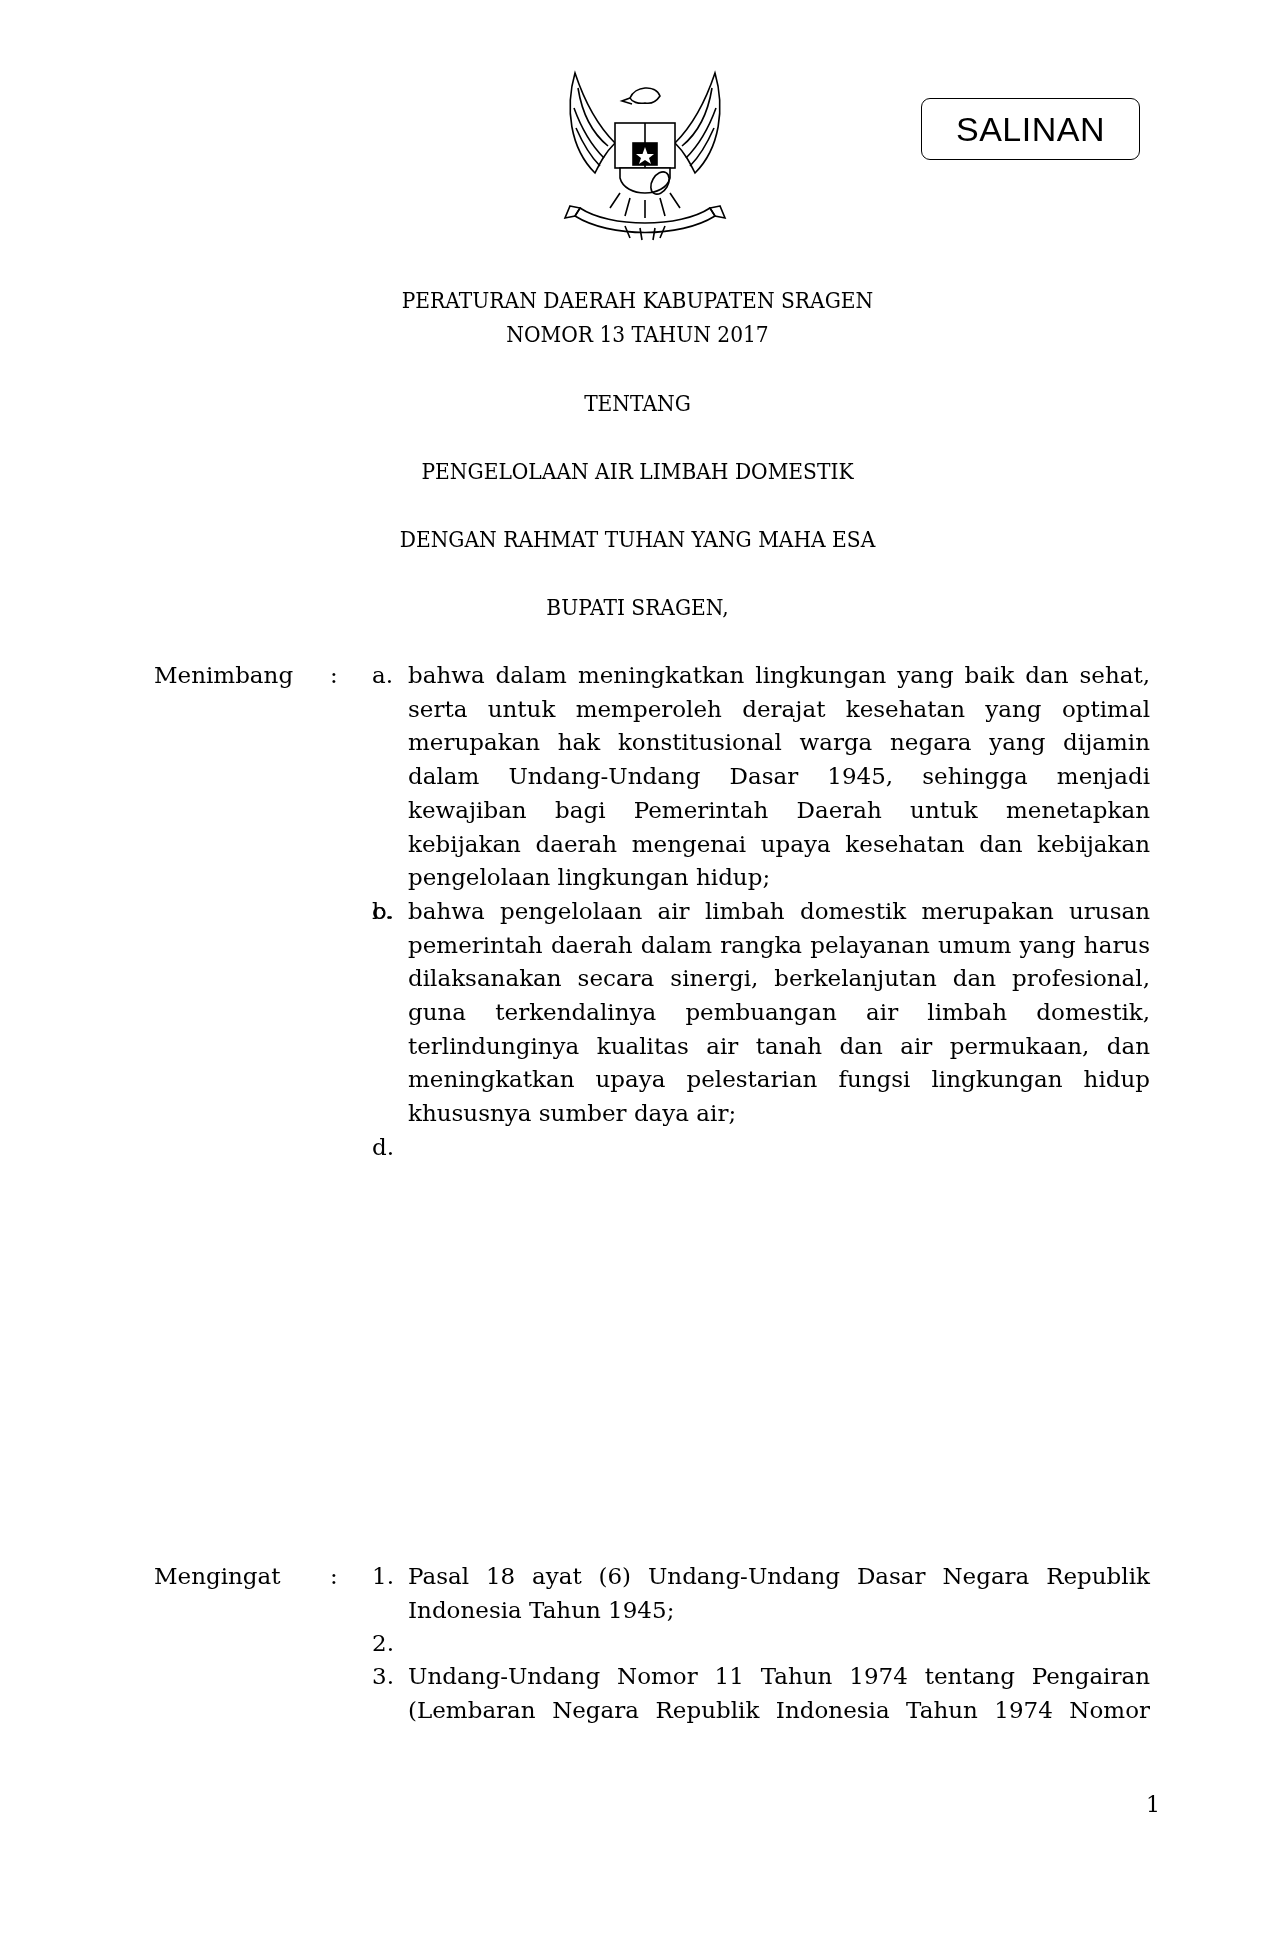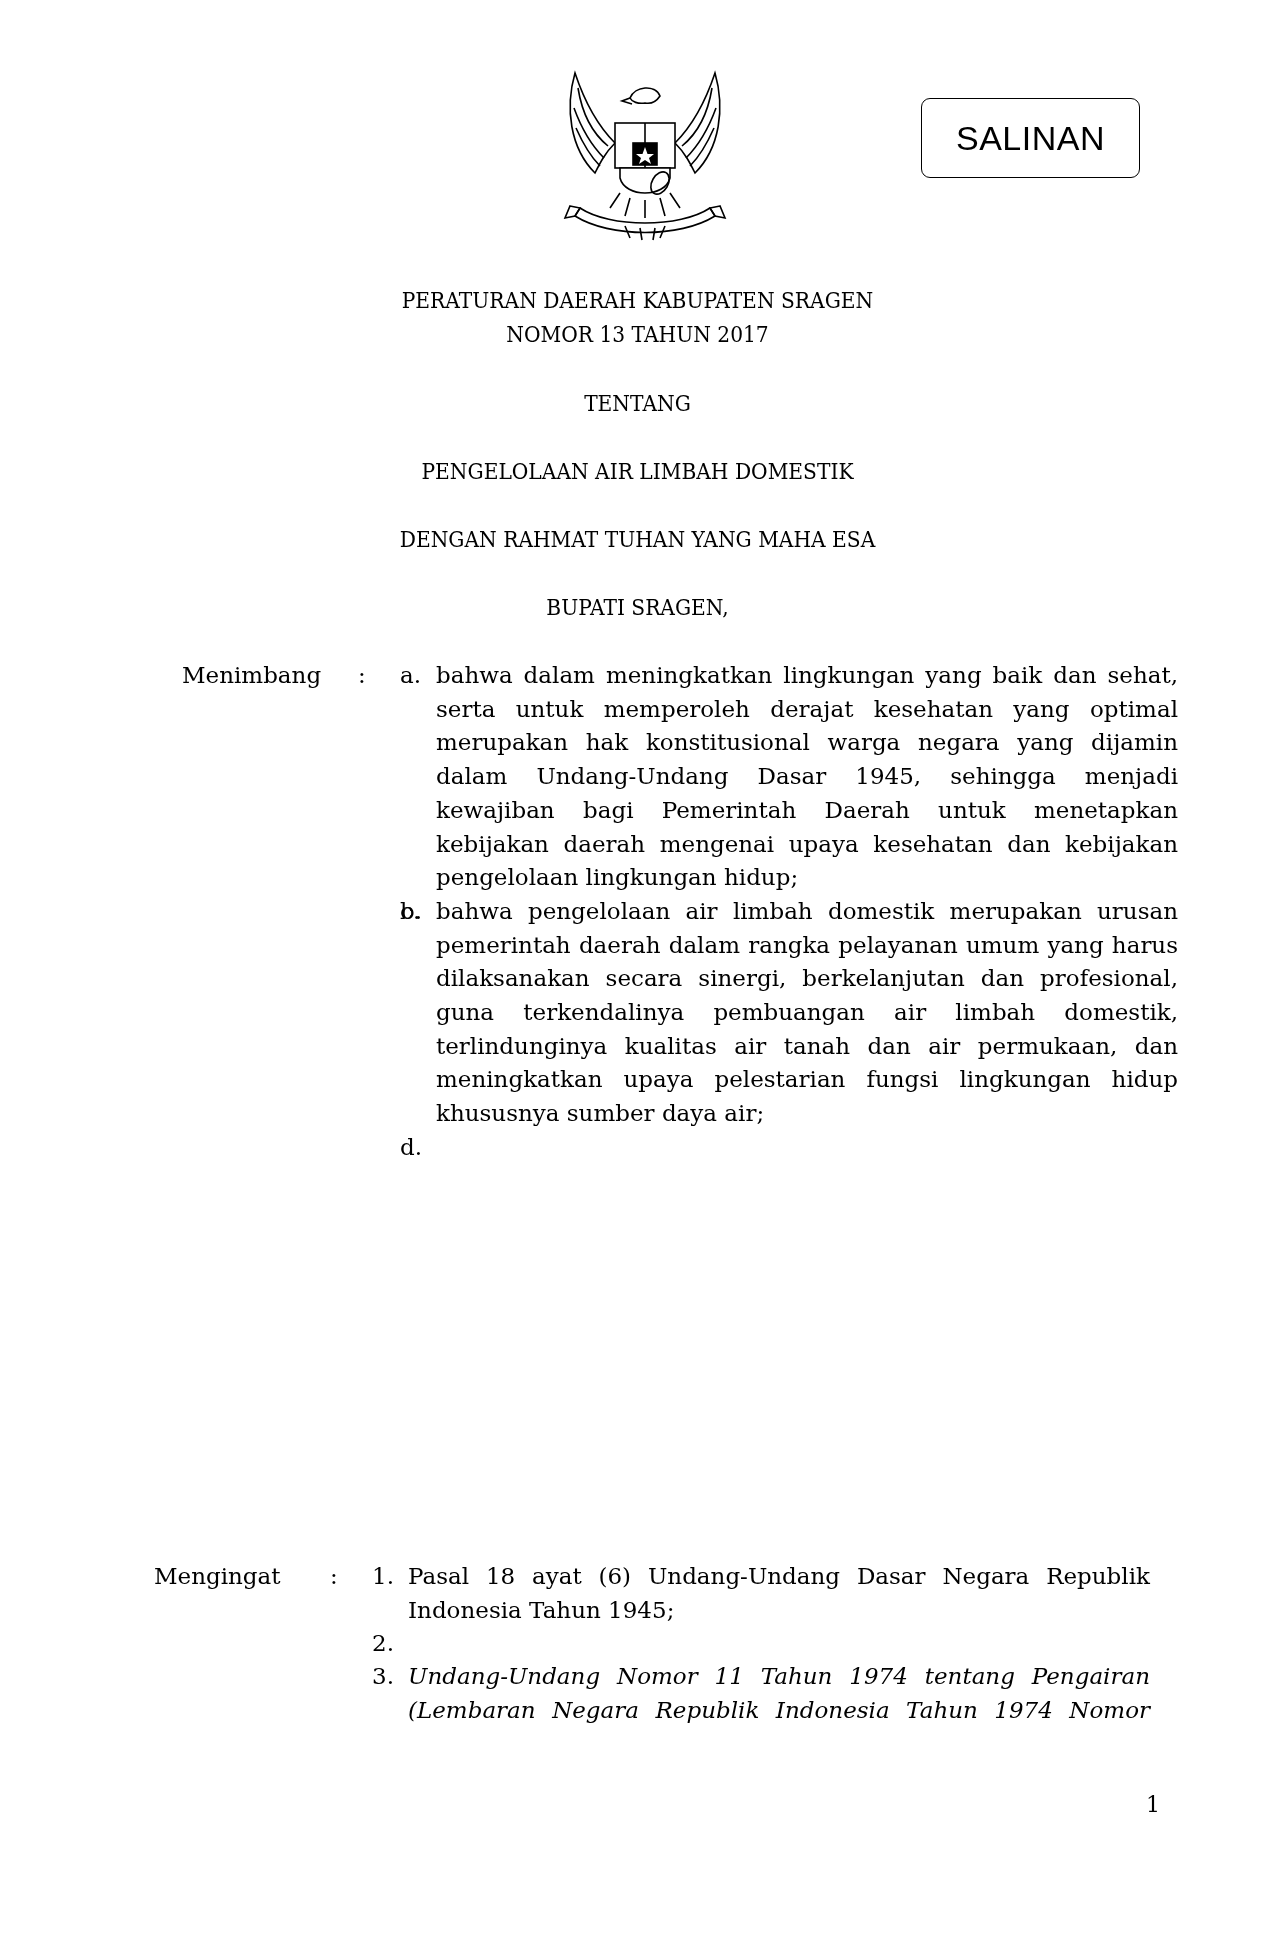--- a/index.html
+++ b/index.html
@@ -1,31 +1,31 @@
 <!DOCTYPE html>
 <html><head>
 <meta charset="utf-8">
 <style>
   html, body { margin:0; padding:0; background:#ffffff; }
   body { width:1275px; height:1950px; position:relative; overflow:hidden;
          font-family:"DejaVu Serif","Liberation Serif",serif; color:#000; }
   .emblem { position:absolute; left:560px; top:68px; width:170px; height:175px; }
-  .salinan { position:absolute; left:921px; top:98px; width:219px; height:80px;
+  .salinan { position:absolute; left:921px; top:98px; width:219px; height:62px;
              border:1.5px solid #000; border-radius:9px; box-sizing:border-box;
              display:flex; align-items:center; justify-content:center;
              font-family:"Liberation Sans",sans-serif; font-size:34px; letter-spacing:0.5px; }
   .center-line { position:absolute; left:0; width:1275px; text-align:center;
                  font-size:21.5px; transform:scaleX(0.94); }
   .section { position:absolute; left:154px; width:996px; font-size:23px; line-height:33.7px; }
   .sec-head { position:absolute; left:0; top:0; }
   .sec-colon { position:absolute; left:176px; top:0; }
   .item { position:relative; padding-left:254px; text-align:justify; text-align-last:left; }
   .item .num { position:absolute; left:218px; top:0; }
   .txt { display:block; }
-  .stretch { text-align-last:justify;font-style:italic; }
+  .stretch { text-align-last:justify; }
   .page-num { position:absolute; left:1146px; top:1792px; font-size:22px; }
 </style>
 </head>
 <body>
 
 <div class="emblem">
   <svg width="170" height="175" viewBox="0 0 170 175" fill="none" stroke="#000" stroke-width="1.6">
 
     <path d="M15 5 C5 40 10 80 35 105 C40 95 45 85 55 75 C40 60 25 35 15 5 Z"></path>
     <path d="M18 20 C22 45 32 65 48 78 M14 40 C22 62 34 80 44 90 M16 60 C24 78 32 90 40 98"></path>
@@ -53,21 +53,21 @@
 
 <div class="salinan">SALINAN</div>
 
 <div class="center-line" style="top:288px;">PERATURAN DAERAH KABUPATEN SRAGEN</div>
 <div class="center-line" style="top:322px;">NOMOR 13 TAHUN 2017</div>
 <div class="center-line" style="top:391px;">TENTANG</div>
 <div class="center-line" style="top:459px;">PENGELOLAAN AIR LIMBAH DOMESTIK</div>
 <div class="center-line" style="top:527px;">DENGAN RAHMAT TUHAN YANG MAHA ESA</div>
 <div class="center-line" style="top:595px;">BUPATI SRAGEN,</div>
 
-<div class="section" style="top:659px;margin-left:28px;">
+<div class="section" style="top:659px;">
   <span class="sec-head">Menimbang</span>
   <span class="sec-colon">:</span>
   <div class="item">
     <span class="num">a.</span>
     <span class="txt">bahwa dalam meningkatkan lingkungan yang baik dan sehat, serta untuk memperoleh derajat kesehatan yang optimal merupakan hak konstitusional warga negara yang dijamin dalam Undang-Undang Dasar 1945, sehingga menjadi kewajiban bagi Pemerintah Daerah untuk menetapkan kebijakan daerah mengenai upaya kesehatan dan kebijakan pengelolaan lingkungan hidup;</span>
   </div>
   <div class="item">
     <span class="num">b.</span>
   </div>
   <div class="item">

